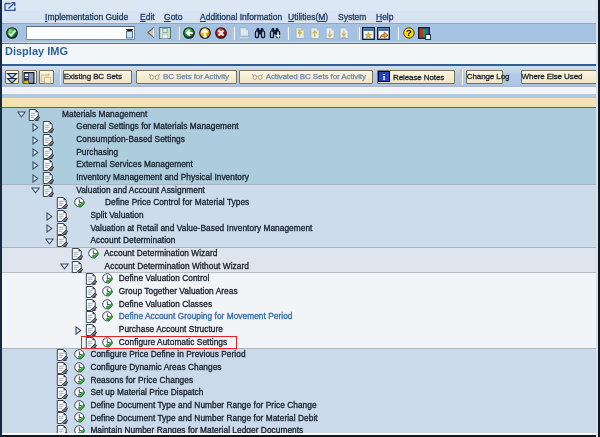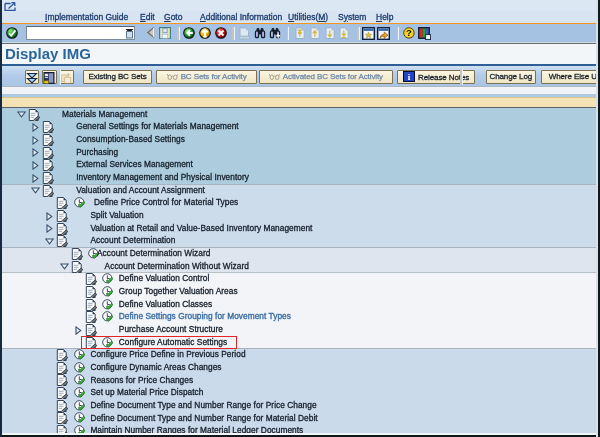--- a/index.html
+++ b/index.html
@@ -2,22 +2,22 @@
 <html><head><meta charset="utf-8"><style>
 *{margin:0;padding:0;box-sizing:border-box;}
 html,body{width:600px;height:437px;overflow:hidden;}
 body{font-family:"Liberation Sans",sans-serif;position:relative;background:#cddcea;}
 .abs{position:absolute;}
 .ic{position:absolute;}
 .rt{position:absolute;font-size:8.3px;font-weight:400;color:#161f2b;line-height:12.6px;letter-spacing:0.05px;white-space:nowrap;-webkit-text-stroke:0.3px #161f2b;}
 .bluet{color:#3a6ea5;-webkit-text-stroke:0.35px #3a6ea5;}
 .mi{position:absolute;top:10.5px;font-size:8.5px;font-weight:400;color:#1c3a6a;line-height:12px;white-space:nowrap;padding-left:32px;-webkit-text-stroke:0.3px #1c3a6a;}
 .mi u{text-decoration-thickness:0.8px;text-underline-offset:1.2px;}
-.btn{position:absolute;top:70px;height:13.8px;background:linear-gradient(#fbf6e3,#f0e5c4);border:1px solid #7a7052;border-radius:1px;font-size:8px;font-weight:400;color:#18232e;-webkit-text-stroke:0.3px #18232e;text-align:center;line-height:11.5px;white-space:nowrap;letter-spacing:-0.1px;margin-left:20px;}
-.btn.dis{color:#6a87ab;-webkit-text-stroke:0.25px #6a87ab;}
+.btn{position:absolute;top:70px;height:13.8px;background:linear-gradient(#fbf6e3,#f0e5c4);border:1px solid #7a7052;border-radius:1px;font-size:8px;font-weight:400;color:#18232e;-webkit-text-stroke:0.3px #18232e;text-align:left;line-height:11.5px;white-space:nowrap;letter-spacing:-0.1px;}
+.btn.dis{color:#6a87ab;padding-left:12px;-webkit-text-stroke:0.25px #6a87ab;}
 .sep{position:absolute;width:1.6px;background:#c6c4bc;box-shadow:1px 0 0 rgba(244,248,252,0.9);}
 </style></head><body>
 <svg width="0" height="0" style="position:absolute">
     <defs>
 <g id="docic">
  <path d="M1.3 0.5 H7.5 L10.2 3.2 V11.5 H1.3 Z" fill="#fdfdfd" stroke="#33465c" stroke-width="1"></path>
  <path d="M7.5 0.5 L10.2 3.2 H7.5 Z" fill="#33465c"></path>
  <rect x="2.8" y="3.8" width="4.7" height="0.9" fill="#90a0ae"></rect>
  <rect x="2.8" y="5.8" width="4.7" height="0.9" fill="#90a0ae"></rect>
  <rect x="2.8" y="7.8" width="3.2" height="0.9" fill="#90a0ae"></rect>
@@ -155,21 +155,21 @@
 <svg class="ic" style="left:418px;top:26.5px" width="13" height="13" viewBox="0 0 13 13">
     <rect x="0.6" y="0.6" width="10.8" height="10.8" fill="#2a3a4a" stroke="#10203a" stroke-width="1.1"></rect>
     <rect x="1.6" y="1.6" width="3" height="8.8" fill="#d03020"></rect>
     <rect x="4.8" y="1.6" width="2.8" height="8.8" fill="#28a038"></rect>
     <rect x="7.8" y="1.6" width="2.6" height="8.8" fill="#3060c0"></rect>
     <rect x="7.6" y="7.6" width="5" height="5" fill="#eef2f6" stroke="#10203a" stroke-width="0.9"></rect>
   </svg>
 <div class="abs" style="left:0;top:42.5px;width:600px;height:1.5px;background:#6e6e66;"></div>
 
 <div class="abs" style="left:0;top:44px;width:600px;height:20px;background:#f3f6f9;"></div>
-<span class="abs" style="left:5px;top:44.5px;font-size:15px;font-weight:700;color:#2a659b;letter-spacing:0px;">Display IMG</span>
+<span class="abs" style="left:5px;top:44.5px;font-size:11px;font-weight:700;color:#2a659b;letter-spacing:0px;">Display IMG</span>
 <div class="abs" style="left:0;top:64px;width:600px;height:1.6px;background:#2e5f94;"></div>
 
 <div class="abs" style="left:0;top:65.6px;width:600px;height:20.6px;background:linear-gradient(#cfe0f2,#b2cbe8 45%,#aac4e4);"></div>
 <div class="btn" style="left:4.5px;width:14px;height:14px;"><svg width="12" height="12" viewBox="0 0 12 12" style="margin-top:0.8px">
       <path d="M1.5 1.5 H10.5 L6 6 Z" fill="#b8d4f0" stroke="#10294a" stroke-width="1.1"></path>
       <path d="M1.5 6.5 H10.5 L6 11 Z" fill="#b8d4f0" stroke="#10294a" stroke-width="1.1"></path>
     </svg></div>
 <div class="btn" style="left:21.5px;width:15px;height:14px;"><svg width="12" height="12" viewBox="0 0 12 12" style="margin-top:0.8px">
       <rect x="1" y="0.5" width="10" height="11" fill="#2a3a5a" stroke="#101c2e" stroke-width="1"></rect>
       <rect x="6" y="1.3" width="4.2" height="9.4" fill="#8a96c8"></rect>
@@ -188,21 +188,21 @@
       <path d="M1 5.5 Q1 3 2.8 3 Q4.6 3 4.6 5.5 Q4.6 7.5 2.8 7.5 Q1 7.5 1 5.5 M6.4 5.5 Q6.4 3 8.2 3 Q10 3 10 5.5 Q10 7.5 8.2 7.5 Q6.4 7.5 6.4 5.5 M4.6 4.5 Q5.5 3.7 6.4 4.5 M1.3 4 L0.2 2 M9.7 4 L10.8 2.2" stroke="#a09a88" stroke-width="0.9" fill="none"></path>
     </svg>BC Sets for Activity</div>
 <div class="btn dis" style="left:239.2px;width:134px;"><svg width="11" height="9" viewBox="0 0 11 9" style="vertical-align:-1.5px;margin-right:2.5px">
       <path d="M1 5.5 Q1 3 2.8 3 Q4.6 3 4.6 5.5 Q4.6 7.5 2.8 7.5 Q1 7.5 1 5.5 M6.4 5.5 Q6.4 3 8.2 3 Q10 3 10 5.5 Q10 7.5 8.2 7.5 Q6.4 7.5 6.4 5.5 M4.6 4.5 Q5.5 3.7 6.4 4.5 M1.3 4 L0.2 2 M9.7 4 L10.8 2.2" stroke="#a09a88" stroke-width="0.9" fill="none"></path>
     </svg>Activated BC Sets for Activity</div>
 <div class="btn" style="left:377px;width:78.3px;"><svg width="12" height="11" viewBox="0 0 12 11" style="vertical-align:-2px;margin-right:3px">
       <rect x="0.5" y="0.5" width="11" height="10" fill="#2444c8" stroke="#000a2e" stroke-width="1"></rect>
       <text x="6" y="8.6" font-size="9" font-weight="bold" font-family="Liberation Serif" text-anchor="middle" fill="#fff">i</text>
     </svg>Release Notes</div>
 <div class="sep" style="left:460px;top:68.5px;height:16px;"></div>
-<div class="btn" style="left:465.8px;width:50px;">Change Log</div>
+<div class="btn" style="left:465.8px;width:37px;">Change Log</div>
 <div class="btn" style="left:520.6px;width:77px;">Where Else Used</div>
 <div class="abs" style="left:0;top:86.2px;width:600px;height:1px;background:#aab8c6;"></div>
 
 <div class="abs" style="left:0;top:87.2px;width:600px;height:6.8px;background:#f1f4f7;"></div>
 <div class="abs" style="left:0;top:94px;width:600px;height:2.5px;background:#afc9e2;"></div>
 
 <div class="abs" style="left:0;top:96.5px;width:600px;height:10.8px;background:#f3e3b4;border-top:1px solid #d8c68e;"></div>
 <span class="abs" style="left:3px;top:97.2px;font-size:8.3px;color:#262e36;margin-top:24px;-webkit-text-stroke:0.35px #262e36;">Structure</span>
 <div class="abs" style="left:0;top:107px;width:600px;height:1px;background:#5a6470;"></div>
 
@@ -260,21 +260,21 @@
 <svg class="ic" style="left:42.2px;top:184.5px" width="12" height="12" viewBox="0 0 12 12">
     <use href="#docic"></use>
   </svg>
 <span class="rt" style="left:76.2px;top:183.6px">Valuation and Account Assignment</span>
 <svg class="ic" style="left:56.4px;top:197.1px" width="12" height="12" viewBox="0 0 12 12">
     <use href="#docic"></use>
   </svg>
 <svg class="ic" style="left:73.9px;top:197.1px" width="12" height="12" viewBox="0 0 12 12">
     <use href="#clockic"></use>
   </svg>
-<span class="rt" style="left:94px;top:196.2px">Define Price Control for Material Types</span>
+<span class="rt" style="left:105px;top:196.2px">Define Price Control for Material Types</span>
 <svg class="ic" style="left:46.4px;top:211.5px" width="7" height="9" viewBox="0 0 7 9">
     <path d="M1 0.9 L5.8 4.5 L1 8.1 Z" fill="#e4eef8" stroke="#39506b" stroke-width="1.1"></path>
   </svg>
 <svg class="ic" style="left:56.4px;top:209.8px" width="12" height="12" viewBox="0 0 12 12">
     <use href="#docic"></use>
   </svg>
 <span class="rt" style="left:90.4px;top:208.9px">Split Valuation</span>
 <svg class="ic" style="left:46.4px;top:224.2px" width="7" height="9" viewBox="0 0 7 9">
     <path d="M1 0.9 L5.8 4.5 L1 8.1 Z" fill="#e4eef8" stroke="#39506b" stroke-width="1.1"></path>
   </svg>
@@ -288,21 +288,21 @@
 <svg class="ic" style="left:56.4px;top:235.1px" width="12" height="12" viewBox="0 0 12 12">
     <use href="#docic"></use>
   </svg>
 <span class="rt" style="left:90.4px;top:234.2px">Account Determination</span>
 <svg class="ic" style="left:70.6px;top:247.8px" width="12" height="12" viewBox="0 0 12 12">
     <use href="#docic"></use>
   </svg>
 <svg class="ic" style="left:88.1px;top:247.8px" width="12" height="12" viewBox="0 0 12 12">
     <use href="#clockic"></use>
   </svg>
-<span class="rt" style="left:97px;top:246.9px">Account Determination Wizard</span>
+<span class="rt" style="left:104px;top:246.9px">Account Determination Wizard</span>
 <svg class="ic" style="left:59.6px;top:263.2px" width="9" height="7" viewBox="0 0 9 7">
     <path d="M0.8 1 L8.2 1 L4.5 5.8 Z" fill="#e4eef8" stroke="#39506b" stroke-width="1.1"></path>
   </svg>
 <svg class="ic" style="left:70.6px;top:260.5px" width="12" height="12" viewBox="0 0 12 12">
     <use href="#docic"></use>
   </svg>
 <span class="rt" style="left:104.6px;top:259.6px">Account Determination Without Wizard</span>
 <svg class="ic" style="left:84.8px;top:273.1px" width="12" height="12" viewBox="0 0 12 12">
     <use href="#docic"></use>
   </svg>
@@ -323,21 +323,21 @@
 <svg class="ic" style="left:102.3px;top:298.5px" width="12" height="12" viewBox="0 0 12 12">
     <use href="#clockic"></use>
   </svg>
 <span class="rt" style="left:118.8px;top:297.6px">Define Valuation Classes</span>
 <svg class="ic" style="left:84.8px;top:311.1px" width="12" height="12" viewBox="0 0 12 12">
     <use href="#docic"></use>
   </svg>
 <svg class="ic" style="left:102.3px;top:311.1px" width="12" height="12" viewBox="0 0 12 12">
     <use href="#clockic"></use>
   </svg>
-<span class="rt bluet" style="left:118.8px;top:310.2px">Define Settings Grouping for Movement Types</span>
+<span class="rt bluet" style="left:118.8px;top:310.2px">Define Account Grouping for Movement Period</span>
 <svg class="ic" style="left:74.8px;top:325.5px" width="7" height="9" viewBox="0 0 7 9">
     <path d="M1 0.9 L5.8 4.5 L1 8.1 Z" fill="#e4eef8" stroke="#39506b" stroke-width="1.1"></path>
   </svg>
 <svg class="ic" style="left:84.8px;top:323.8px" width="12" height="12" viewBox="0 0 12 12">
     <use href="#docic"></use>
   </svg>
 <span class="rt" style="left:118.8px;top:322.9px">Purchase Account Structure</span>
 <svg class="ic" style="left:84.8px;top:336.5px" width="12" height="12" viewBox="0 0 12 12">
     <use href="#docic"></use>
   </svg>

